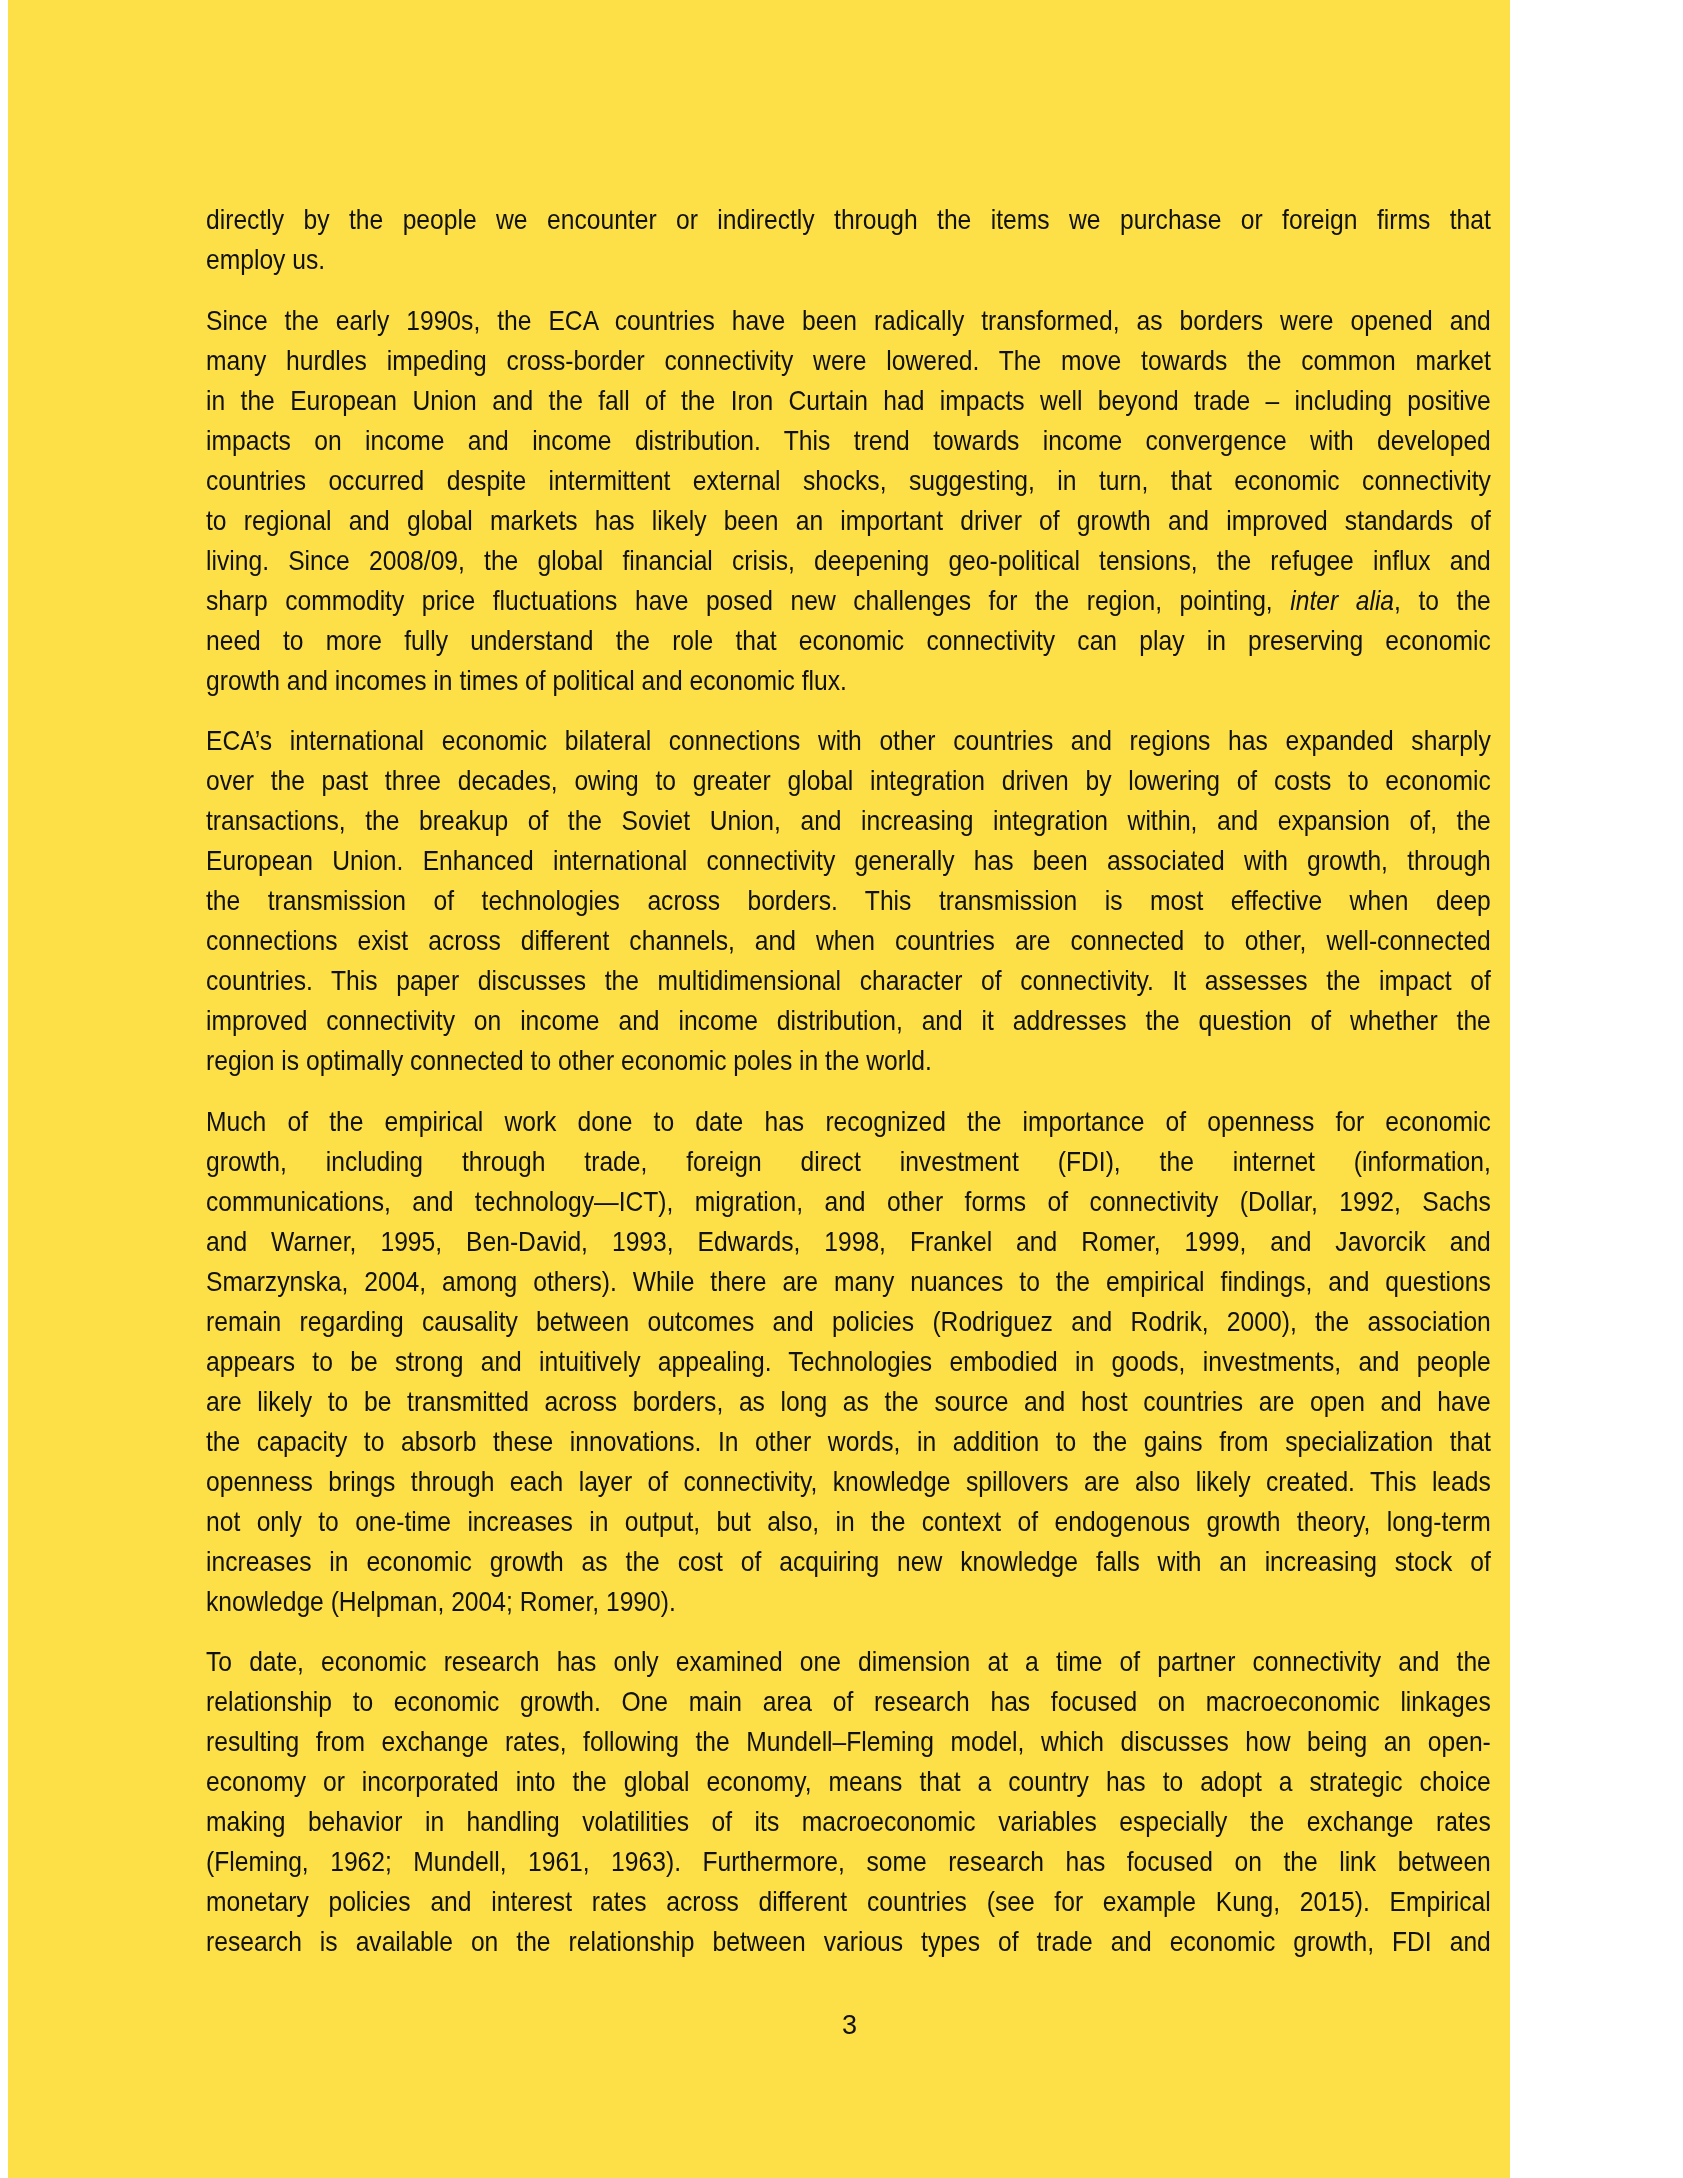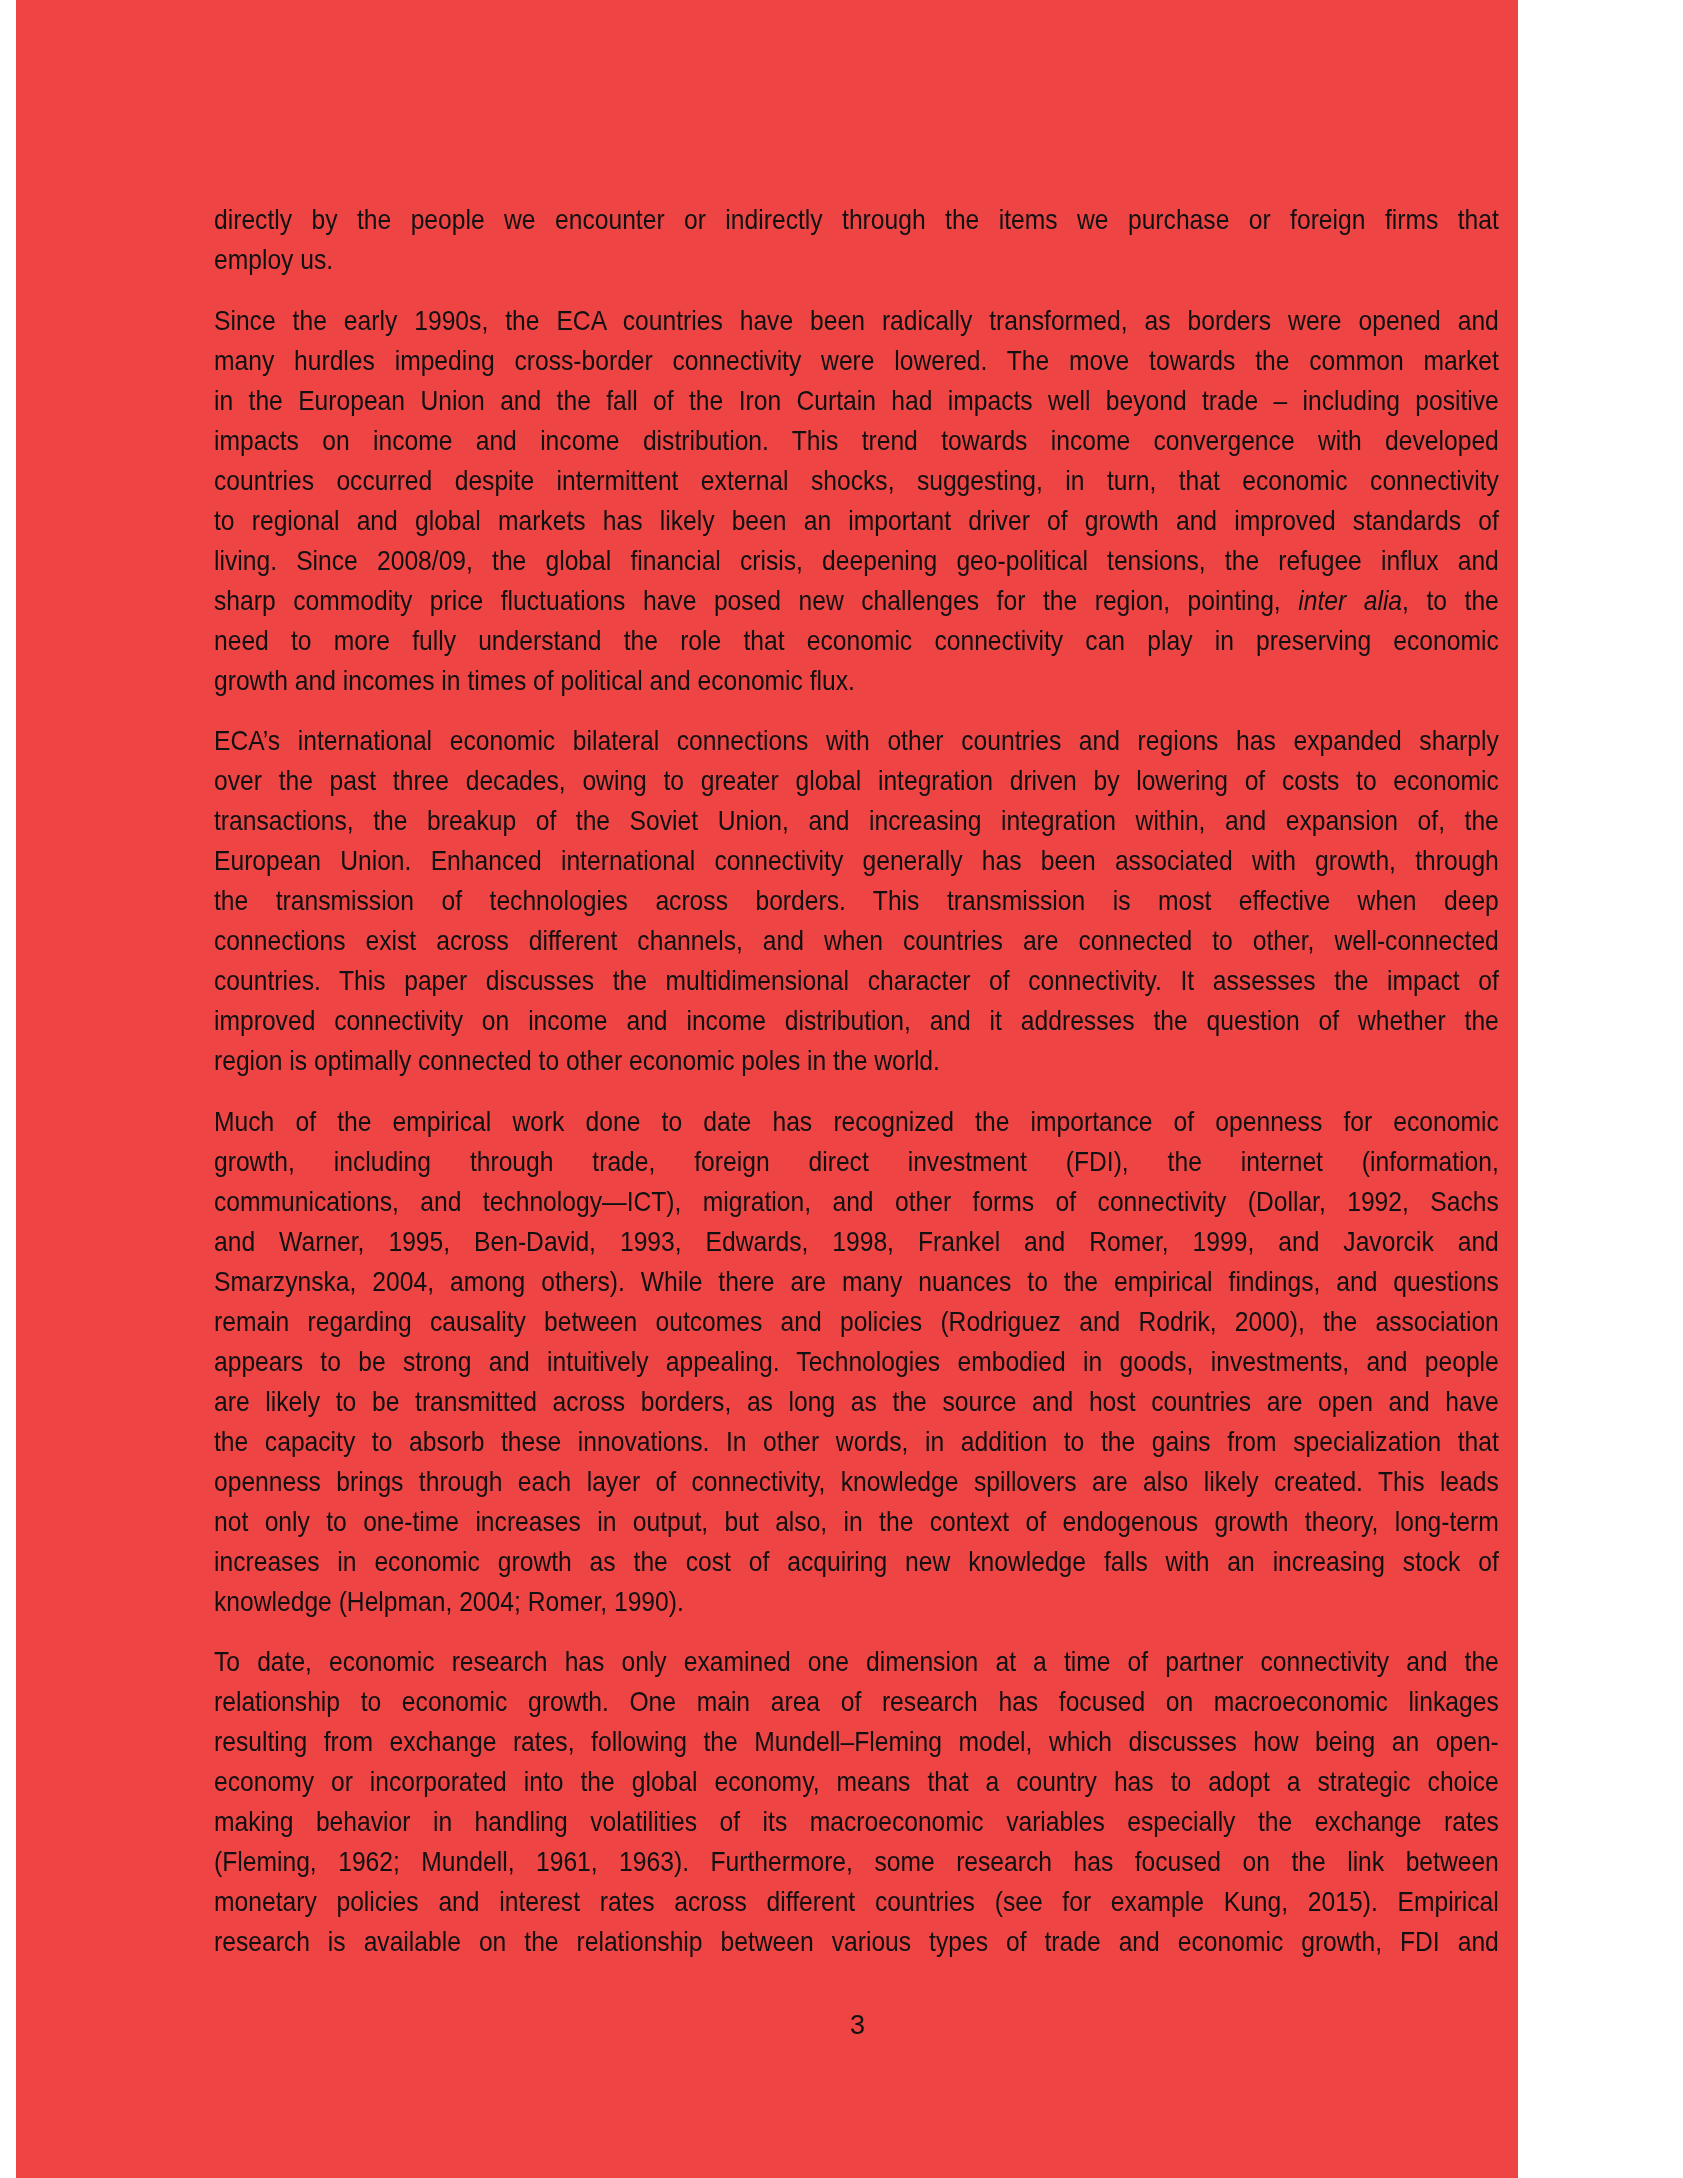--- a/index.html
+++ b/index.html
@@ -1,17 +1,17 @@
 <!DOCTYPE html>
 <html><head>
 <meta charset="utf-8">
 <style>
   html, body { margin: 0; padding: 0; background: #ffffff; }
   body { width: 1683px; height: 2178px; position: relative; overflow: hidden; }
-  .page { position: absolute; left: 16px; top: 0; width: 1502px; height: 2178px; background: #ef4444; }
+  .page { position: absolute; left: 8px; top: 0; width: 1502px; height: 2178px; background: #fde047; }
   .text-block { position: absolute; left: 198px; top: 200px; width: 1285px; }
   .para { margin: 0 0 20.5px 0; }
   .line {
     display: block;
     height: 40px;
     line-height: 40px;
     width: 1460px;
     transform: scaleX(0.88);
     transform-origin: 0 0;
     font-family: "Liberation Sans", sans-serif;

